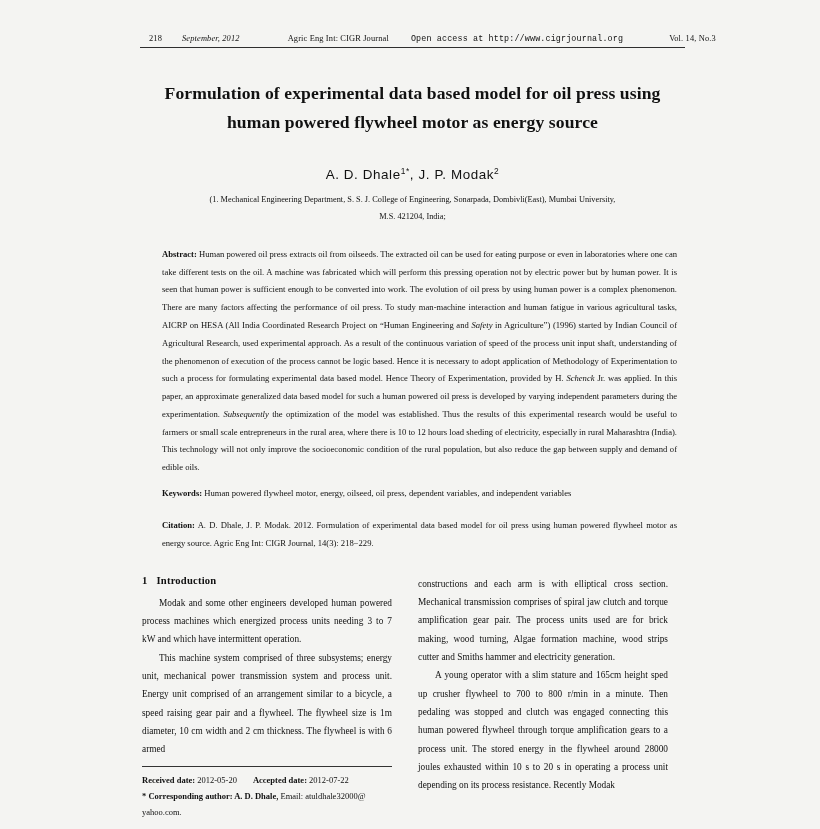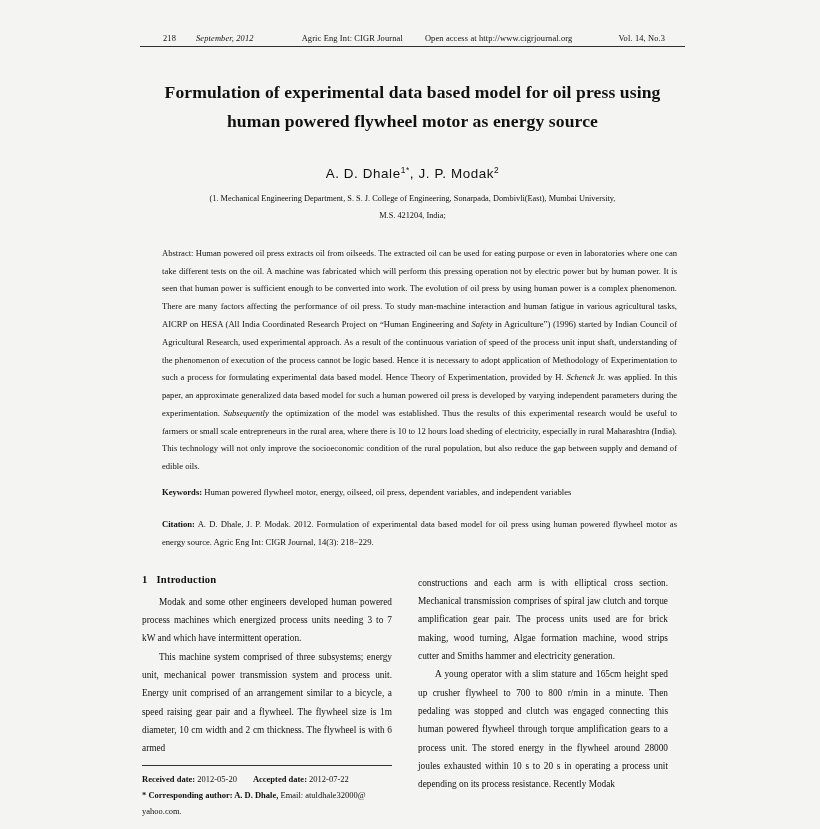--- a/index.html
+++ b/index.html
@@ -34,24 +34,24 @@
   .runhead {
     margin-top: 34px;
     display: flex;
     align-items: baseline;
     font-size: 8.4px;
     letter-spacing: 0.15px;
     border-bottom: 1.4px solid #2e2e2e;
     padding-bottom: 3px;
     white-space: nowrap;
   }
-  .runhead .rh-page { margin-left: 23px; }
+  .runhead .rh-page { margin-left: 9px; }
   .runhead .rh-date { margin-left: 20px; font-style: italic; }
   .runhead .rh-journal { margin-left: 48px; }
-  .runhead .rh-access { margin-left: 22px; }
+  .runhead .rh-access { margin-left: 22px; font-family: Liberation Mono, monospace; }
   .runhead .rh-vol { margin-left: 46px; }
 
   
   .title {
     margin-top: 31px;
     text-align: center;
     font-weight: bold;
     font-size: 17.6px;
     line-height: 1.62;
     letter-spacing: 0.1px;
@@ -78,21 +78,21 @@
 
   
   .abstract {
     margin-top: 21px;
     padding: 0 8px 0 22px;
     font-size: 8.6px;
     line-height: 2.07;
     text-align: justify;
     text-justify: inter-word;
   }
-  .abstract b { font-weight: normal; margin-top: 12px; }
+  .abstract b { font-weight: bold; margin-top: 12px; }
   .abstract i { font-style: italic; }
 
   .keywords {
     margin-top: 8px;
     padding: 0 8px 0 22px;
     font-size: 8.6px;
     line-height: 2.0;
     text-align: justify;
   }
   .citation {

